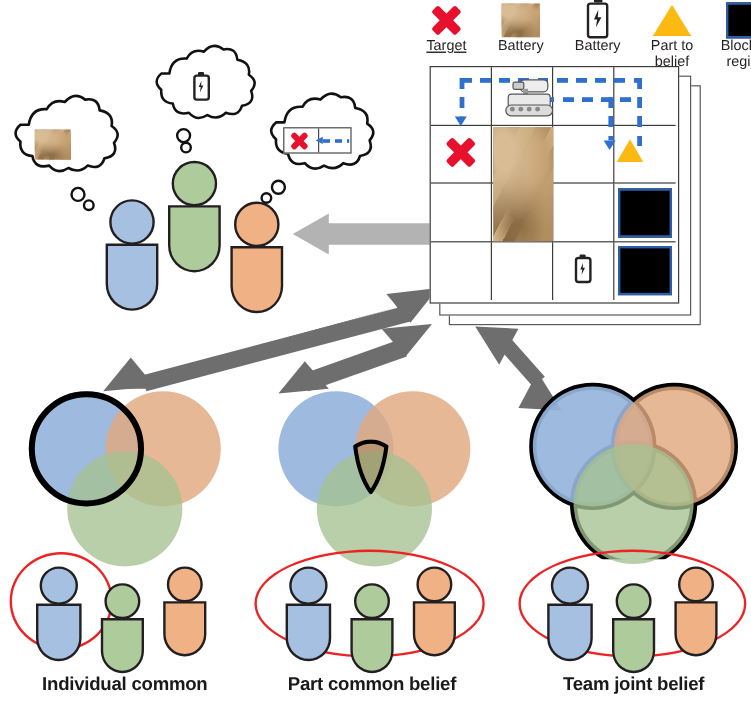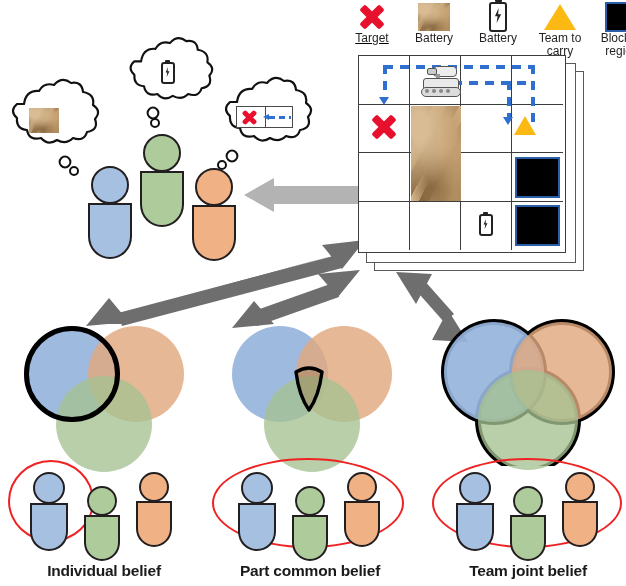--- a/index.html
+++ b/index.html
@@ -124,22 +124,22 @@
           <div class="bolt"></div>
         </div>
       </div>
     <div class="leg-txt">Battery</div>
   </div>
 
   <div class="leg-item" style="left:188px;top:0px;">
     <div class="leg-ico">
         <div class="tri"></div>
       </div>
-    <div class="leg-txt">Team to</div>
-    <div class="leg-txt">carry</div>
+    <div class="leg-txt">Part to</div>
+    <div class="leg-txt">belief</div>
   </div>
 
   <div class="leg-item" style="left:250px;top:0px;">
     <div class="leg-ico">
         <div class="blk"></div>
       </div>
     <div class="leg-txt">Blocked</div>
     <div class="leg-txt">region</div>
   </div>
 </div>
@@ -321,21 +321,21 @@
   <div class="ag-body" style="left:0;top:31px;width:38px;height:48px;background:#a6c0e2;"></div>
 </div>
 <div class="agent" style="left:84px;top:486px;">
   <div class="ag-head" style="left:3px;top:0;width:30px;height:30px;background:#aecb9c;"></div>
   <div class="ag-body" style="left:0;top:29px;width:36px;height:46px;background:#aecb9c;"></div>
 </div>
 <div class="agent" style="left:136px;top:472px;">
   <div class="ag-head" style="left:3px;top:0;width:30px;height:30px;background:#f0b184;"></div>
   <div class="ag-body" style="left:0;top:29px;width:36px;height:46px;background:#f0b184;"></div>
 </div>
-<div class="caption" style="left:4px;top:562px;width:200px;">Individual belief</div>
+<div class="caption" style="left:4px;top:562px;width:200px;">Individual common</div>
 
 <div class="venn" style="left:218px;top:322px;width:190px;height:140px;">
   <div class="vc" style="left:14px;top:4px;width:96px;height:96px;background:#97b4dc;opacity:.92;"></div>
   <div class="vc" style="left:78px;top:4px;width:96px;height:96px;background:#e0a87f;opacity:.82;"></div>
   <div class="vc" style="left:46px;top:54px;width:96px;height:96px;background:#a5c191;opacity:.78;"></div>
   <svg style="position:absolute;left:70px;top:44px;" width="42" height="46" viewBox="0 0 42 46">
     <path d="M8,6 Q21,-2 34,6 Q31,30 21,44 Q11,30 8,6 Z" fill="rgba(140,110,70,0.35)" stroke="#000" stroke-width="3.4" stroke-linejoin="round"></path>
   </svg>
 </div>
 <div class="ellipse" style="left:212px;top:458px;width:192px;height:90px;"></div>

